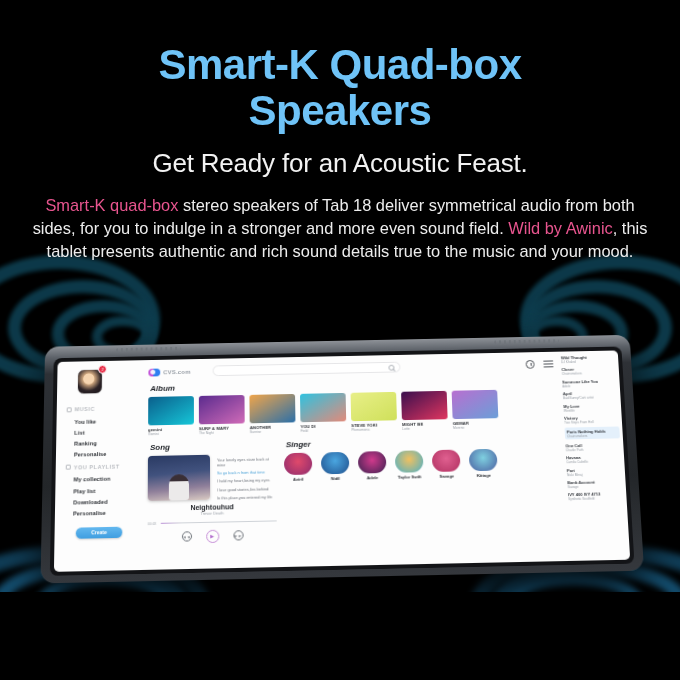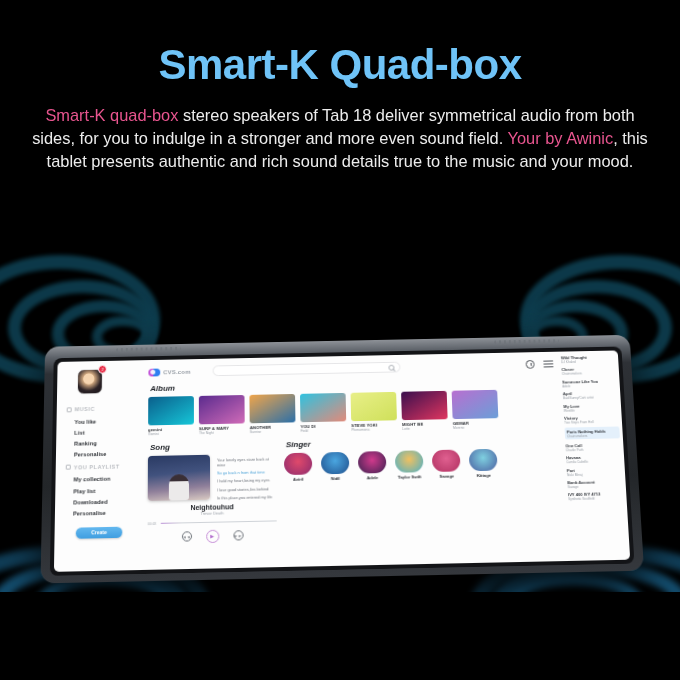--- a/index.html
+++ b/index.html
@@ -218,23 +218,25 @@
     <div class="rip bl" style="left:36px;  top:572px; width:140px; height:66px;  border-width:13px; opacity:.85;"></div>
 
     <div class="rip br" style="right:-60px; top:545px; width:270px; height:120px; border-width:16px; opacity:.55;"></div>
     <div class="rip br" style="right:-10px; top:560px; width:200px; height:92px;  border-width:15px; opacity:.7;"></div>
     <div class="rip br" style="right:36px;  top:572px; width:140px; height:66px;  border-width:13px; opacity:.85;"></div>
   </div>
 
   <div class="header">
     <div class="h1">
       <div>Smart-K Quad-box</div>
+      <div>Speakers</div>
     </div>
+    <div class="h2">Get Ready for an Acoustic Feast.</div>
     <p class="body-copy">
-      <span class="hl">Smart-K quad-box</span><span> stereo speakers of Tab 18 deliver symmetrical audio from both sides, for you to indulge in a stronger and more even sound field. </span><span class="hl">Your by Awinic</span><span>, this tablet presents authentic and rich sound details true to the music and your mood.</span>
+      <span class="hl">Smart-K quad-box</span><span> stereo speakers of Tab 18 deliver symmetrical audio from both sides, for you to indulge in a stronger and more even sound field. </span><span class="hl">Wild by Awinic</span><span>, this tablet presents authentic and rich sound details true to the music and your mood.</span>
     </p>
   </div>
 
   <div id="tablet">
     <div class="frame-outer"></div>
     <div class="grille left"></div>
     <div class="grille right"></div>
     <div class="frame-inner">
       <div class="cam"></div>
       <div class="screen">

